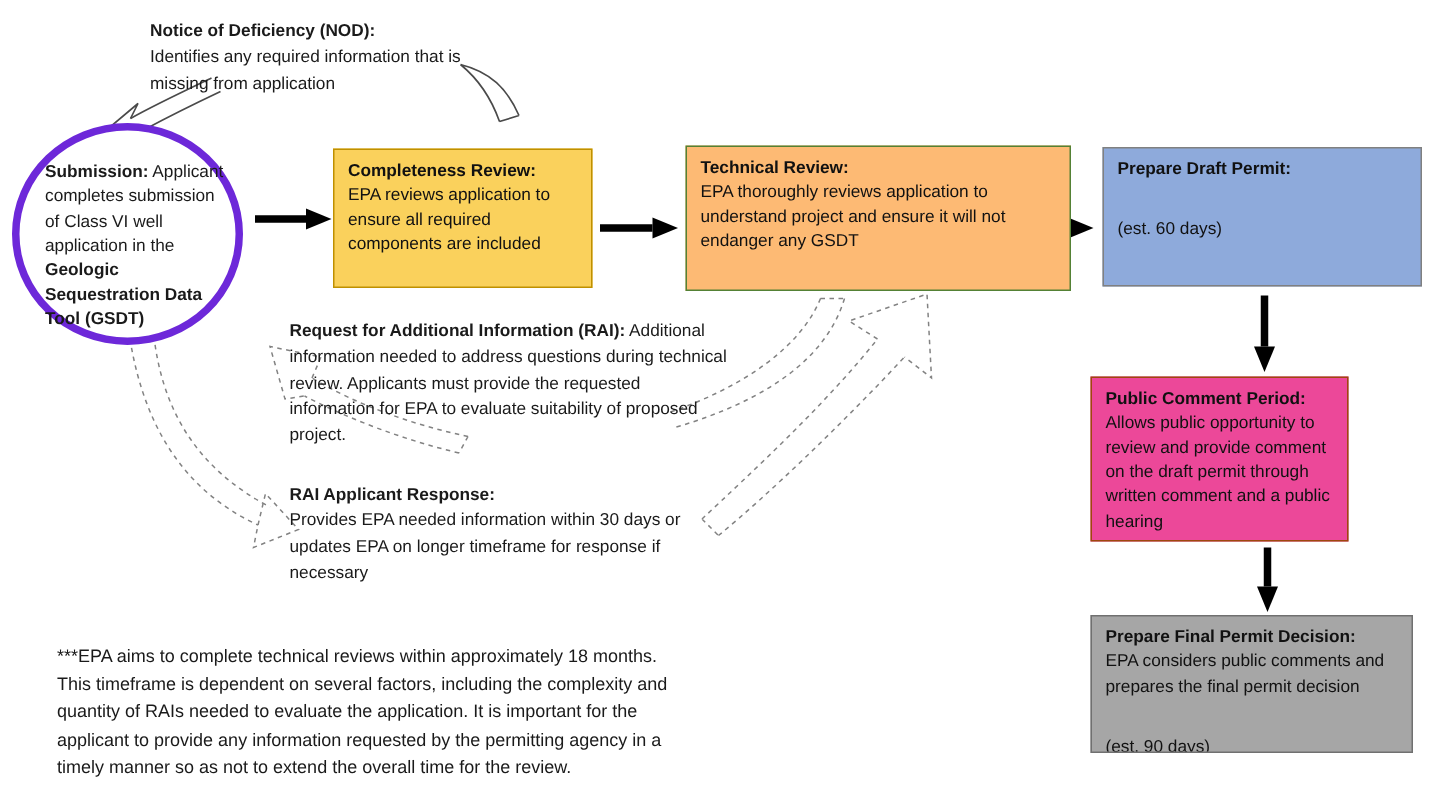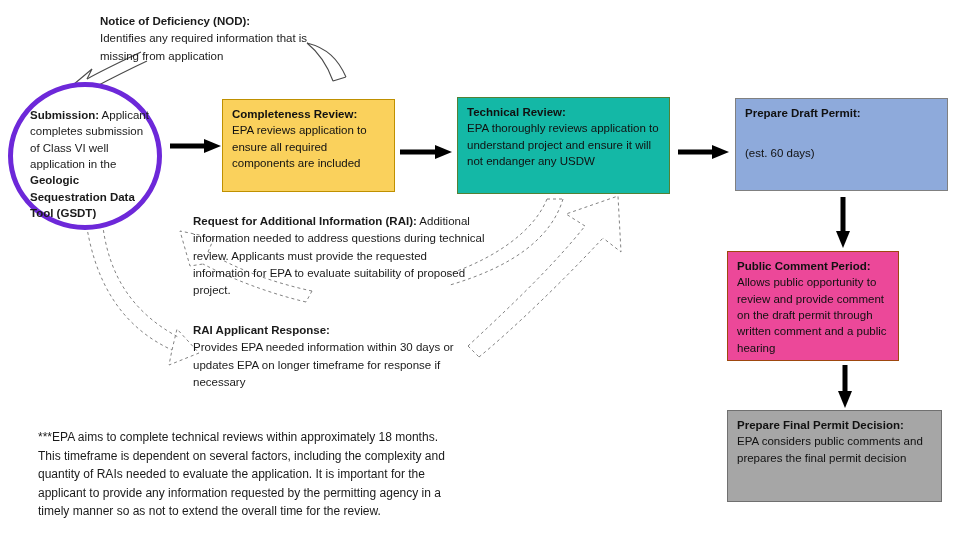--- a/index.html
+++ b/index.html
@@ -22,21 +22,21 @@
   .circle .inner{
     position:absolute;left:0;top:0;right:0;bottom:0;
     padding:20px 5px 0 17px;font-size:11.5px;line-height:1.42;
   }
   .box{
     position:absolute;border:1.5px solid;padding:6px 9px 6px 9px;
     font-size:11.5px;line-height:1.42;color:#111;overflow:hidden;
   }
   .box .est{margin-top:24px;}
   .box-completeness{left:222px;top:99px;width:173px;height:93px;background:#FAD15C;border-color:#BF9000;}
-  .box-technical{left:457px;top:97px;width:213px;height:97px;background:#14b8a6;border-color:#538135;}
+  .box-technical{left:457px;top:97px;width:257px;height:97px;background:#fdba74;border-color:#538135;}
   .box-draft{left:735px;top:98px;width:213px;height:93px;background:#8EAADB;border-color:#808080;}
   .box-comment{left:727px;top:251px;width:172px;height:110px;background:#ec4899;border-color:#9E480E;}
   .box-final{left:727px;top:410px;width:215px;height:92px;background:#A6A6A6;border-color:#707070;}
 </style>
 </head>
 <body>
 
 <div class="canvas">
 
   <svg class="arrows" width="960" height="533" viewBox="0 0 960 533">
@@ -99,38 +99,39 @@
   </div>
 
   <div class="box box-completeness">
     <div class="b">Completeness Review:</div>
     <div>EPA reviews application to ensure all required components are included</div>
     <div class="est">(est. 30 days without NOD)</div>
   </div>
 
   <div class="box box-technical">
     <div class="b">Technical Review:</div>
-    <div>EPA thoroughly reviews application to understand project and ensure it will not endanger any USDW</div>
+    <div>EPA thoroughly reviews application to understand project and ensure it will not endanger any GSDT</div>
     <div class="est">(est. 18 months***)</div>
   </div>
 
   <div class="box box-draft">
     <div class="b">Prepare Draft Permit:</div>
     <div class="est">(est. 60 days)</div>
   </div>
 
   <div class="box box-comment">
     <div class="b">Public Comment Period:</div>
     <div>Allows public opportunity to review and provide comment on the draft permit through written comment and a public hearing</div>
     <div class="est">(est. 30-45 days)</div>
   </div>
 
   <div class="box box-final">
     <div class="b">Prepare Final Permit Decision:</div>
     <div>EPA considers public comments and prepares the final permit decision</div>
+    <div class="est">(est. 90 days)</div>
   </div>
 
   <div class="txt rai">
     <span class="b">Request for Additional Information (RAI):</span><span> Additional information needed to address questions during technical review. Applicants must provide the requested information for EPA to evaluate suitability of proposed project.</span>
   </div>
 
   <div class="txt rai-resp">
     <span class="b">RAI Applicant Response:</span><br>
     <span>Provides EPA needed information within 30 days or updates EPA on longer timeframe for response if necessary</span>
   </div>

